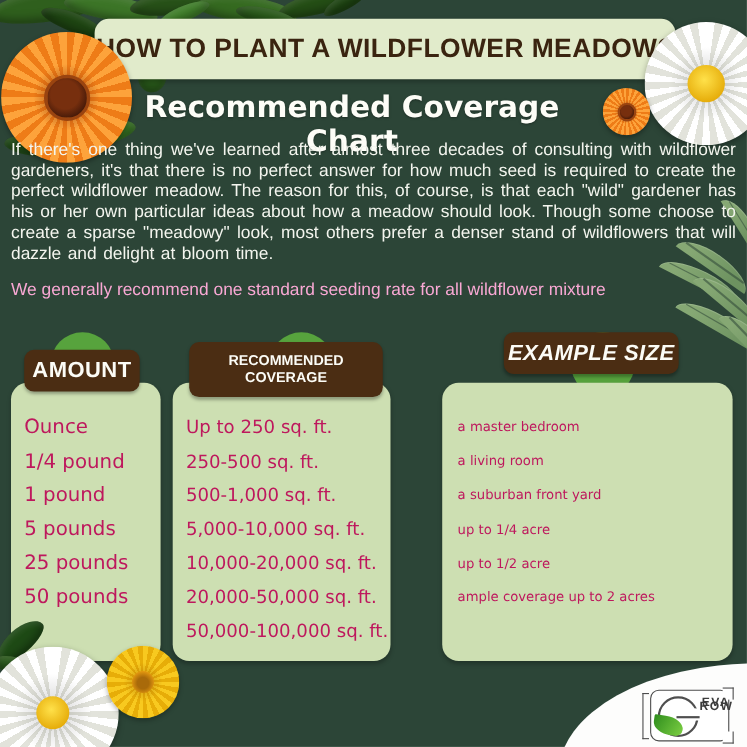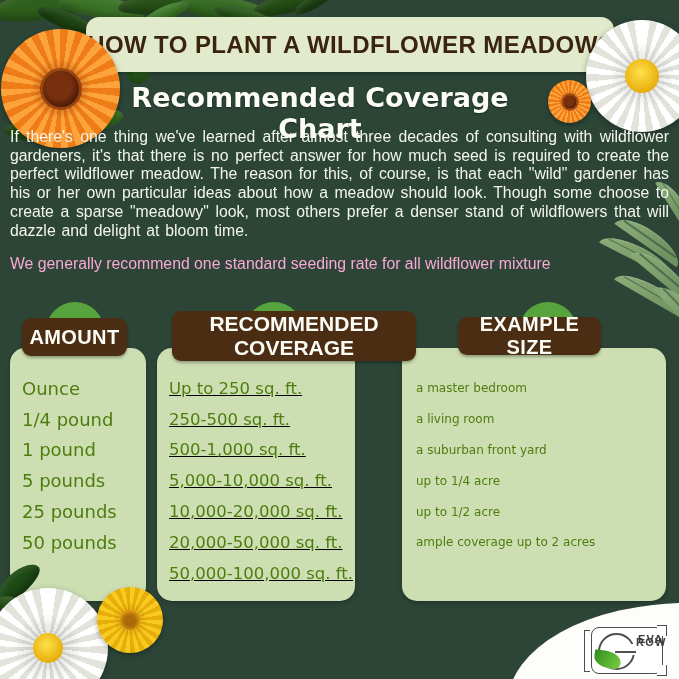--- a/index.html
+++ b/index.html
@@ -50,30 +50,30 @@
          color:#f3f5ee;font-size:15.8px;line-height:18.7px;text-align:justify;word-spacing:1.5px;}
   .note{position:absolute;left:10px;top:255px;width:640px;z-index:3;margin:0;
         color:#f9a8d4;font-size:15.8px;}
 
   
   .dome{position:absolute;top:302px;width:58px;height:58px;border-radius:50%;background:#57a33d;z-index:1;}
   .headbox{position:absolute;background:#4b2d13;border-radius:9px;z-index:3;
            display:flex;align-items:center;justify-content:center;text-align:center;
            color:#fcfcf6;font-weight:bold;box-shadow:0 2px 3px rgba(0,0,0,.3);}
   .hb-amount{left:22px;top:318px;width:105px;height:38px;font-size:20px;letter-spacing:.4px;}
-  .hb-coverage{left:172px;top:311px;width:244px;height:50px;font-size:21px;line-height:1.12;padding:0 18px;box-sizing:border-box;}
-  .hb-example{left:458px;top:317px;width:143px;height:38px;font-size:20px;letter-spacing:.4px;}
+  .hb-coverage{left:172px;top:311px;width:176px;height:50px;font-size:13px;line-height:1.12;padding:0 18px;box-sizing:border-box;}
+  .hb-example{left:458px;top:302px;width:159px;height:38px;font-size:20px;letter-spacing:.4px;font-style:italic;}
 
   .panel{position:absolute;top:348px;height:253px;background:#cddfb2;border-radius:15px;z-index:2;
          box-shadow:0 2px 4px rgba(0,0,0,.25);}
   .panel-amount{left:10px;width:136px;}
-  .panel-coverage{left:157px;width:198px;text-decoration:underline;}
+  .panel-coverage{left:157px;width:198px;}
   .panel-example{left:402px;width:264px;}
   .panel ul{list-style:none;margin:0;padding:25px 4px 0 12px;}
-  .panel li{height:30.8px;display:flex;align-items:center;color:#4d7c0f;
+  .panel li{height:30.8px;display:flex;align-items:center;color:#be185d;
             font-family:"DejaVu Sans",sans-serif;white-space:nowrap;text-align:right;}
   .panel-amount li{font-size:18px;}
   .panel-coverage li{font-size:16.5px;}
   .panel-example li{font-size:12px;padding-left:2px;}
 
   
   .whitecorner{position:absolute;left:508px;top:603px;width:260px;height:110px;background:#fdfdfc;
                border-top-left-radius:180px 100px;z-index:5;}
   .logo{position:absolute;left:591px;top:627px;width:72px;height:47px;z-index:6;}
   .logo .box{position:absolute;inset:0;border:1.5px solid #4d4d4d;border-radius:8px;background:#fff;}

